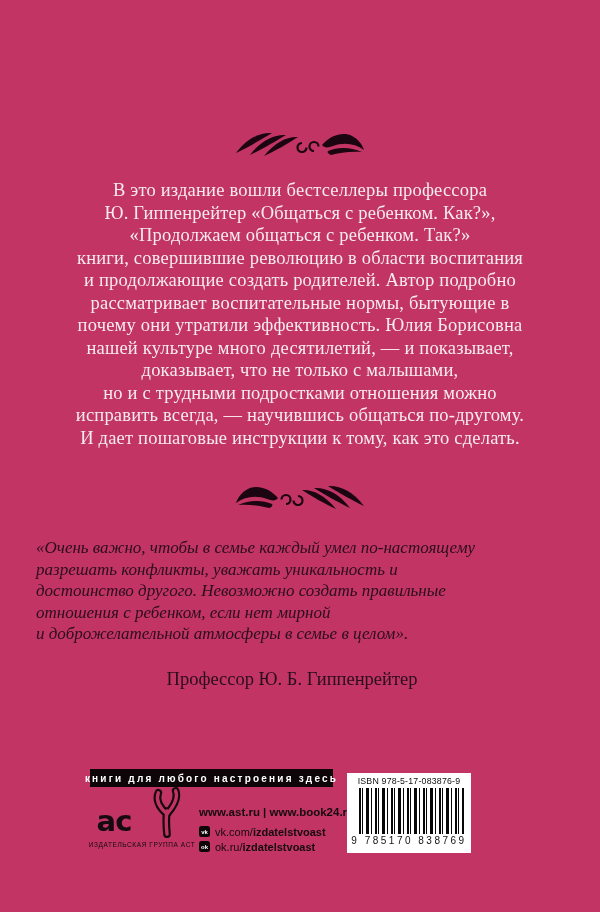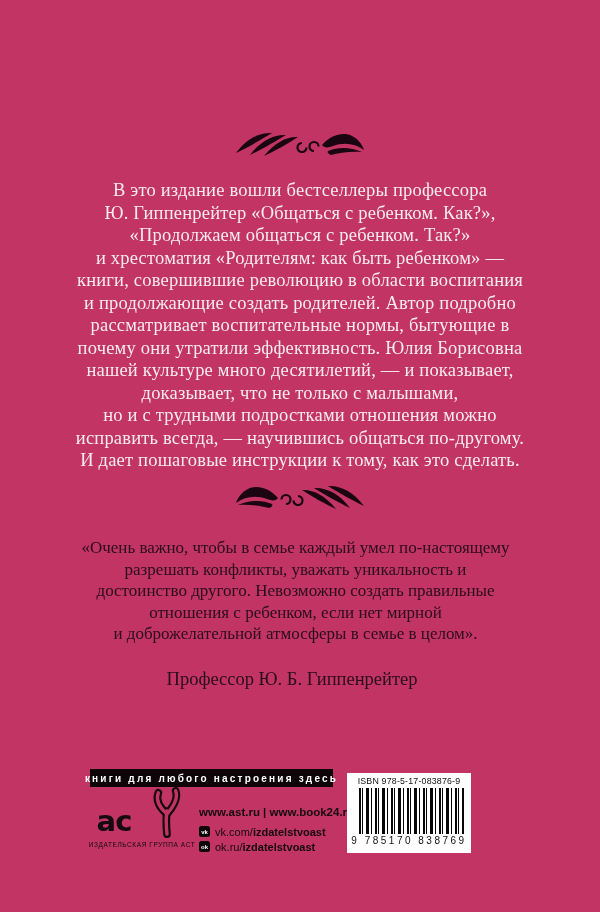--- a/index.html
+++ b/index.html
@@ -19,22 +19,22 @@
   
   .annotation{
     position:absolute;top:179px;left:30px;right:30px;
     text-align:center;color:#f7ebee;
     font-size:18.5px;line-height:22.5px;
     letter-spacing:.2px;
   }
   
   .quote{
     position:absolute;top:537px;left:36px;right:45px;
-    text-align:center;color:#2a0d1b;
-    font-size:17px;line-height:21.5px;
+    text-align:left;color:#2a0d1b;
+    font-style:italic;font-size:17px;line-height:21.5px;
   }
   .attribution{
     position:absolute;top:669px;left:0;right:16px;
     text-align:center;color:#2a0d1b;
     font-size:18.5px;
   }
   
   .slogan-bar{
     position:absolute;left:90px;top:769px;width:243px;height:18px;
     background:#0d0508;color:#fff;
@@ -116,21 +116,20 @@
         <path d="M88 15 C98 4 110 2 118 6 C124 9 128 14 130 20 C121 13 109 12 99 16 C94 18 90 18 88 15 Z"></path>
         <path d="M94 21 C104 17 116 17 128 22 C116 21 105 23 97 25 C94 24 93 22 94 21 Z"></path>
       </g>
     </svg>
   </div>
 
   <div class="annotation">
       <div>В это издание вошли бестселлеры профессора</div>
       <div>Ю. Гиппенрейтер «Общаться с ребенком. Как?»,</div>
       <div>«Продолжаем общаться с ребенком. Так?»</div>
-      <div>и хрестоматия «Родителям: как быть ребенком» —</div>
       <div>книги, совершившие революцию в области воспитания</div>
       <div>и продолжающие создать родителей. Автор подробно</div>
       <div>рассматривает воспитательные нормы, бытующие в</div>
       <div>почему они утратили эффективность. Юлия Борисовна</div>
       <div>нашей культуре много десятилетий, — и показывает,</div>
       <div>доказывает, что не только с малышами,</div>
       <div>но и с трудными подростками отношения можно</div>
       <div>исправить всегда, — научившись общаться по-другому.</div>
       <div>И дает пошаговые инструкции к тому, как это сделать.</div>
     </div>

